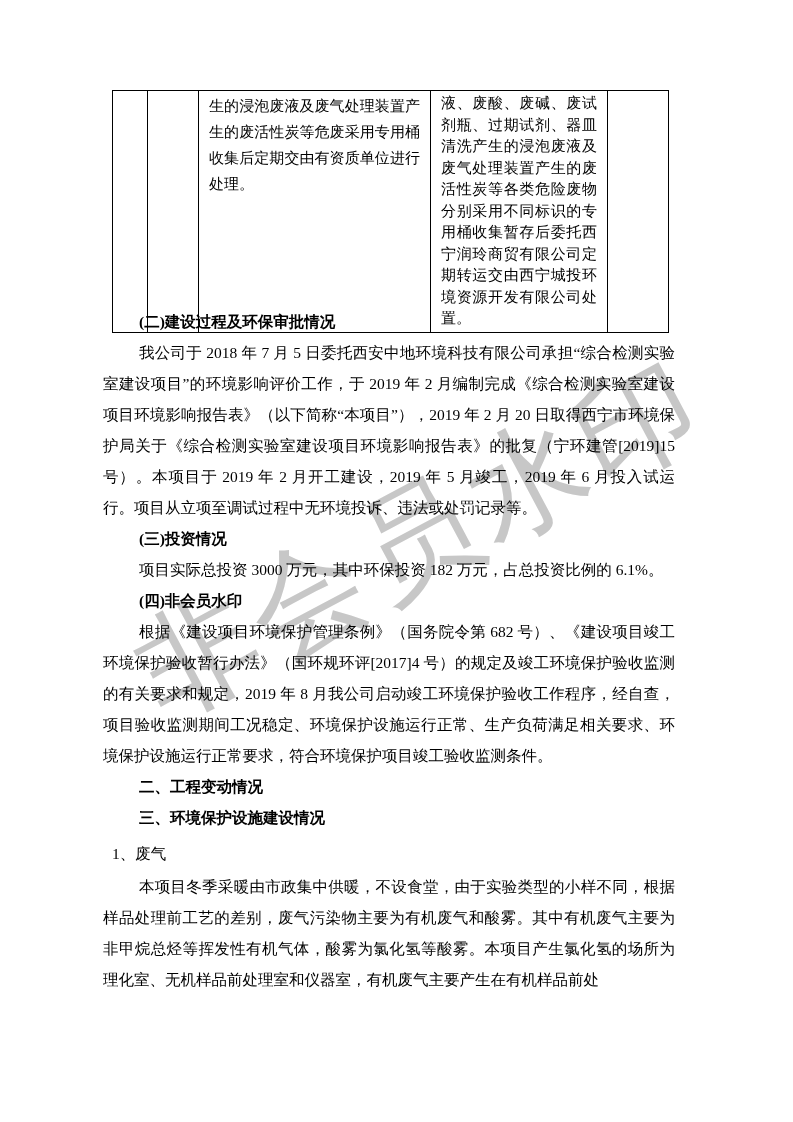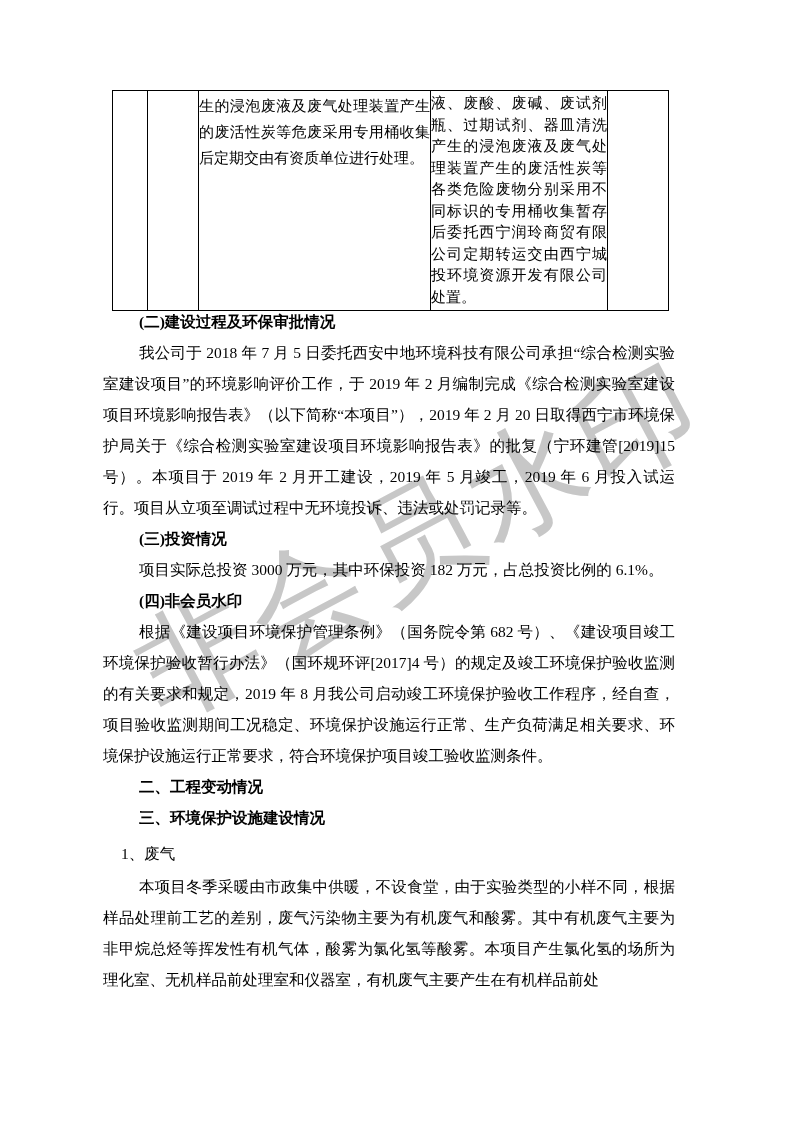--- a/index.html
+++ b/index.html
@@ -40,21 +40,21 @@
     border-collapse: collapse;
     table-layout: fixed;
     width: 556px;
     z-index: 1;
     background: transparent;
   }
   .doc-table td {
     border: 1px solid #000000;
     vertical-align: top;
     font-size: 15px;
-    padding: 2px 0;
+    padding: 2px 10px;
     text-align: justify;
     word-break: break-all;
     overflow: hidden;
     height: 208px;
   }
   .cell-left  { line-height: 26px; }
   .cell-right { line-height: 21.5px; }
   
   .content {
     position: absolute;
@@ -71,21 +71,21 @@
     font-size: 15.5px;
     padding-left: 36px;
   }
   .p {
     margin: 0;
     text-indent: 36px;
     text-align: justify;
     word-break: break-all;
   }
   .label {
-    margin: 5px 0 2px 13px;
+    margin: 5px 0 2px 4px;
     padding-left: 5px;
   }
 </style>
 </head>
 <body>
 
 <div class="page">
 
   <div class="watermark">非会员水印</div>
 

